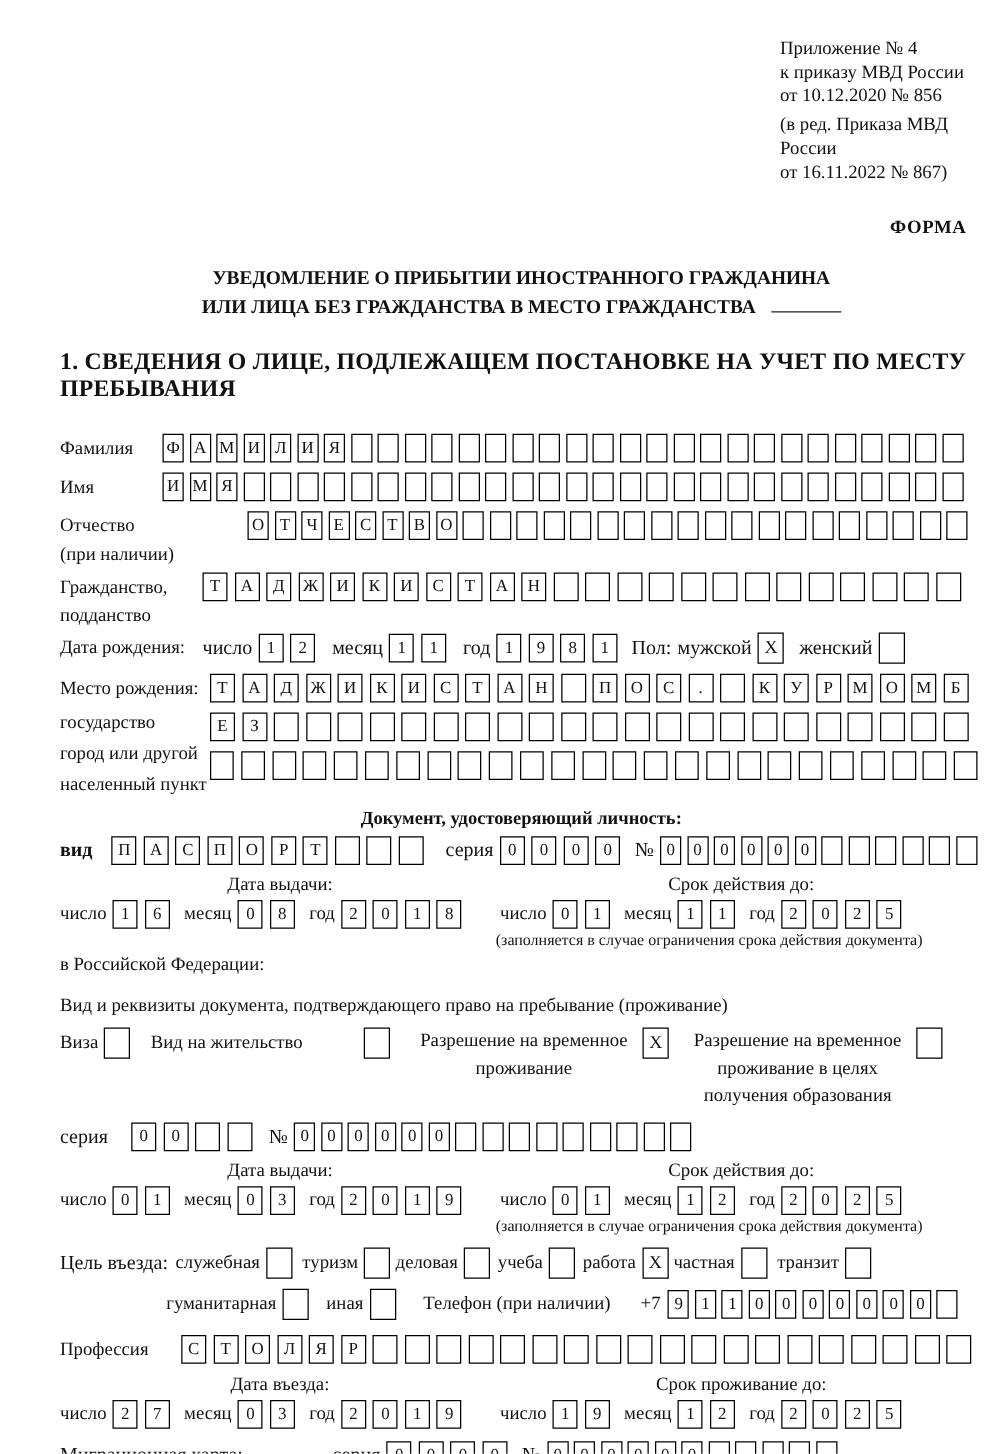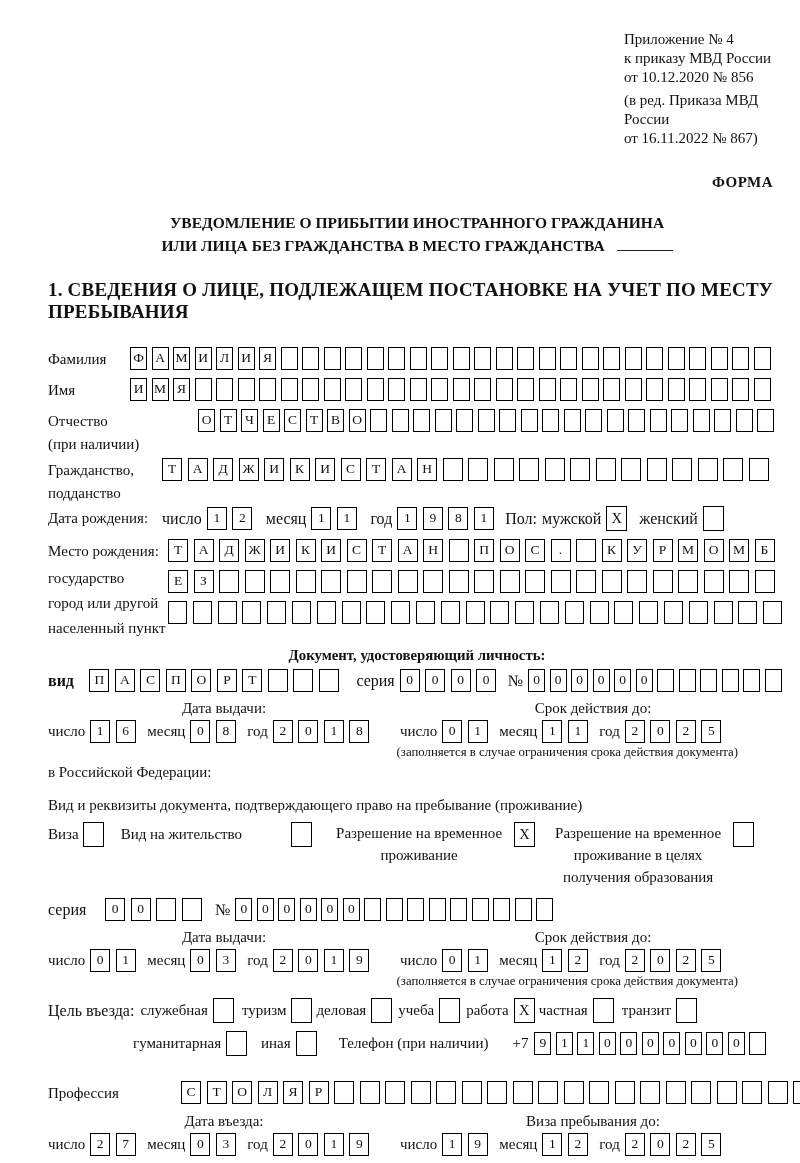--- a/index.html
+++ b/index.html
@@ -577,21 +577,21 @@
         <span class="cbox">0</span>
         <span class="cbox">0</span>
         <span class="cbox">0</span>
         <span class="cbox">0</span>
         <span class="cbox">0</span>
         <span class="cbox">0</span>
         <span class="cbox"></span>
       </span>
   </div>
 
-  <div class="row" style="margin-top:25px;gap:36px;">
+  <div class="row" style="margin-top:12px;">
     <div class="lbl w97">Профессия</div>
     <div class="boxes p26">
         <span class="cbox">С</span>
         <span class="cbox">Т</span>
         <span class="cbox">О</span>
         <span class="cbox">Л</span>
         <span class="cbox">Я</span>
         <span class="cbox">Р</span>
         <span class="cbox"></span>
         <span class="cbox"></span>
@@ -632,21 +632,21 @@
         <span class="dlab">год</span>
         <span class="boxes p26 inline">
             <span class="cbox">2</span>
             <span class="cbox">0</span>
             <span class="cbox">1</span>
             <span class="cbox">9</span>
           </span>
       </div>
     </div>
     <div class="dcol right">
-      <div class="dtitle">Виза пребывания до:</div>
+      <div class="dtitle">Срок проживание до:</div>
       <div class="dgroup">
         <span class="dlab">число</span>
         <span class="boxes p26 inline">
             <span class="cbox">1</span>
             <span class="cbox">9</span>
           </span>
         <span class="dlab">месяц</span>
         <span class="boxes p26 inline">
             <span class="cbox">1</span>
             <span class="cbox">2</span>

